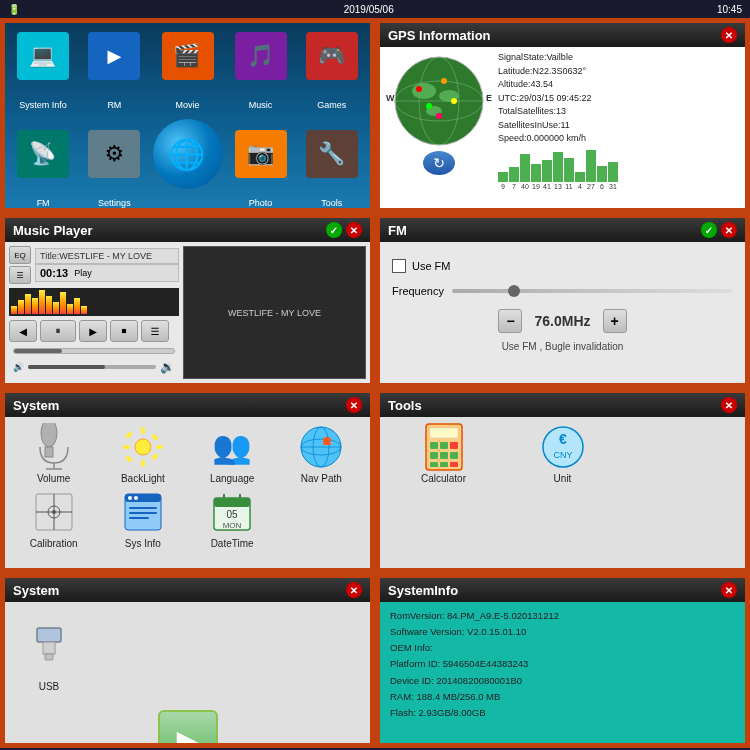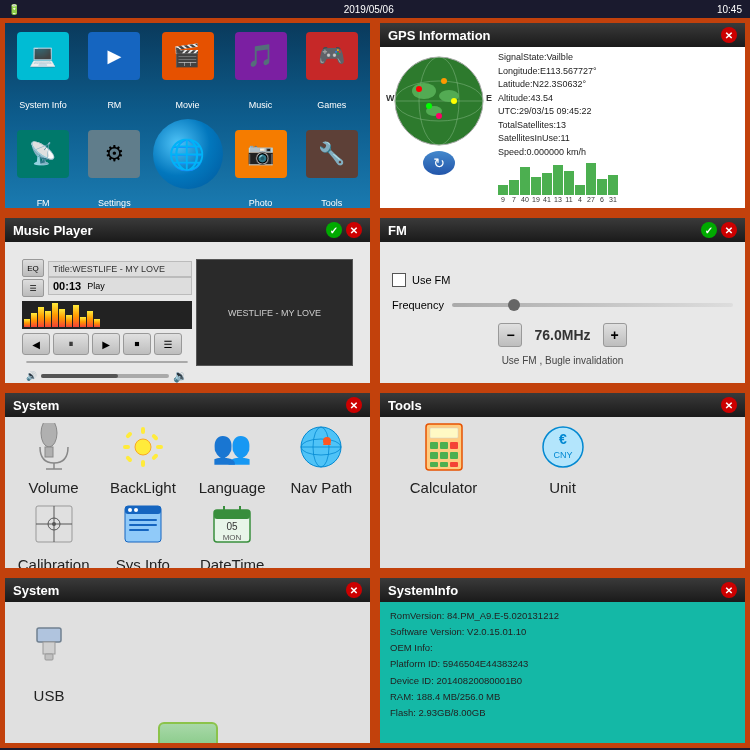--- a/index.html
+++ b/index.html
@@ -159,21 +159,21 @@
       background: #4caf50;
       min-height: 3px;
     }
 
     
     .music-panel {
       background: #e8e8e8;
     }
     .music-content {
       display: flex;
-      padding: 17px;
+      padding: 4px;
       gap: 4px;
       height: calc(100% - 24px);
     }
     .music-controls {
       display: flex;
       flex-direction: column;
       gap: 4px;
       width: 170px;
     }
     .music-title-bar {
@@ -255,22 +255,21 @@
       align-items: center;
       gap: 4px;
       padding: 0 4px;
     }
 
     
     .fm-panel {
       background: #e8e8e8;
     }
     .fm-content {
-      padding: 8px 12px;
-      margin-top: 23px;
+      padding: 17px 12px;
     }
     .fm-checkbox-row {
       display: flex;
       align-items: center;
       gap: 6px;
       margin-bottom: 12px;
     }
     .fm-checkbox {
       width: 14px;
       height: 14px;
@@ -348,24 +347,24 @@
     }
     .sys-icon {
       width: 48px;
       height: 48px;
       display: flex;
       align-items: center;
       justify-content: center;
       font-size: 28px;
     }
     .sys-label {
-      font-size: 15px;
+      font-size: 10px;
       color: #222;
       text-align: center;
-      margin-top: 8px;
+      margin-top: 2px;
     }
 
     
     .tools-panel {
       background: #e0e0e0;
     }
     .tools-icons-grid {
       display: grid;
       grid-template-columns: repeat(3, 1fr);
       gap: 4px;
@@ -520,21 +519,20 @@
           <span style="position:absolute;top:42%;left:2px;font-size:9px;font-weight:bold;color:#333;">W</span>
           <span style="position:absolute;top:42%;right:2px;font-size:9px;font-weight:bold;color:#333;">E</span>
         </div>
         <div style="width:32px;height:24px;background:linear-gradient(180deg,#4488cc,#2255aa);border-radius:50%;display:flex;align-items:center;justify-content:center;cursor:pointer;">
           <span style="font-size:14px;color:white;">↻</span>
         </div>
       </div>
 
       <div class="gps-info-text">
         <div>SignalState:Vailble</div>
-        <div>Longitude:E113.567727°</div>
         <div>Latitude:N22.3S0632°</div>
         <div>Altitude:43.54</div>
         <div>UTC:29/03/15 09:45:22</div>
         <div>TotalSatellites:13</div>
         <div>SatellitesInUse:11</div>
         <div>Speed:0.000000 km/h</div>
 
         <div style="display:flex;align-items:flex-end;gap:1px;height:32px;margin-top:4px;">
           <div style="width:10px;height:10px;background:#4caf50;" class="gps-bar"></div>
           <div style="width:10px;height:15px;background:#4caf50;" class="gps-bar"></div>

